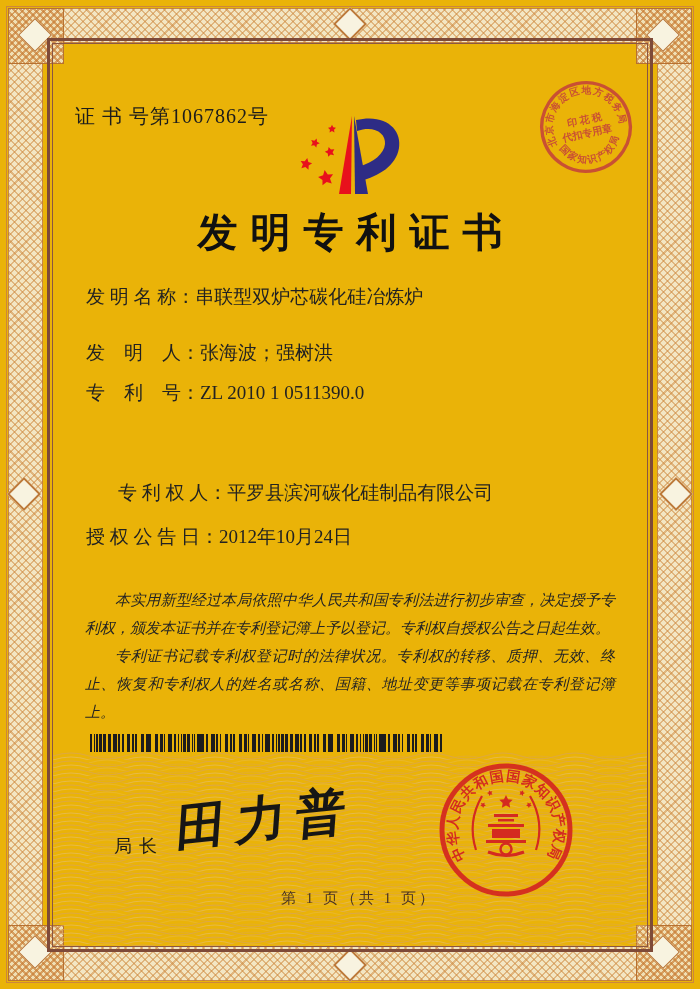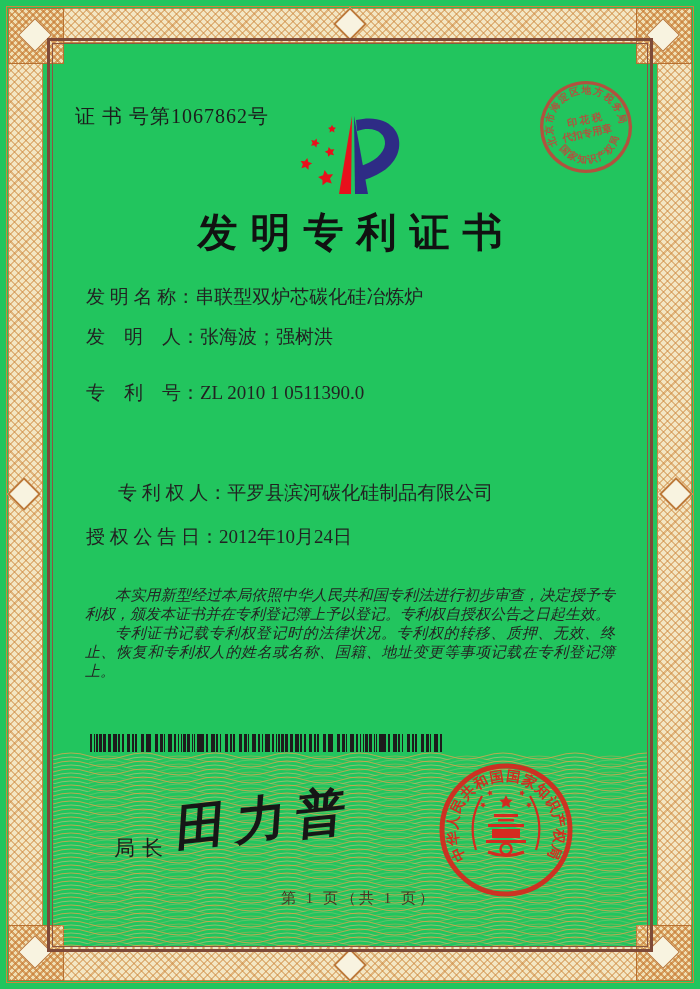--- a/index.html
+++ b/index.html
@@ -1,18 +1,18 @@
 <!DOCTYPE html>
 <html><head>
 <meta charset="utf-8">
 <style>
   html,body{margin:0;padding:0;background:#fcfaf0;}
   .page{
     position:relative;width:700px;height:989px;overflow:hidden;
-    background:#22c55e;
+    background:#eab308;
     font-family:"Liberation Serif","DejaVu Serif",serif;
     color:#1f1f1f;
   }
   
   .lace-outer{position:absolute;inset:6px;border:1px solid #cd863c;pointer-events:none;}
   .lace-band{
     position:absolute;
     background:
       repeating-linear-gradient(45deg, rgba(205,134,60,.50) 0 1.5px, rgba(0,0,0,0) 1.5px 5.5px),
       repeating-linear-gradient(135deg, rgba(205,134,60,.50) 0 1.5px, rgba(0,0,0,0) 1.5px 5.5px),
@@ -48,37 +48,37 @@
   .frame{position:absolute;left:47px;right:47px;top:38px;bottom:37px;border:3px solid #7e4a38;pointer-events:none;}
   .frame::after{content:"";position:absolute;inset:2px;border:1px solid #8a5542;}
   
   .cert-no{position:absolute;left:75px;top:103px;font-size:20px;letter-spacing:1px;color:#1c1c1c;}
   .logo{position:absolute;left:282px;top:110px;}
   .doc-title{
     position:absolute;left:0;top:205px;width:100%;text-align:center;
     font-size:40px;font-weight:bold;letter-spacing:13px;text-indent:13px;color:#111;
   }
   .row{position:absolute;left:86px;width:530px;font-size:19px;white-space:nowrap;color:#222;}
-  .r1{top:284px;} .r2{top:324px;} .r3{top:380px;} .r4{top:428px;} .r5{top:480px;margin-left:32px;} .r6{top:524px;}
+  .r1{top:284px;} .r2{top:340px;} .r3{top:380px;} .r4{top:428px;} .r5{top:480px;margin-left:32px;} .r6{top:524px;}
   .row .lab{color:#222;}
   .row .val{color:#222;text-align:right;}
   .body-text{
     position:absolute;left:85px;top:586px;width:530px;
-    font-size:15px;line-height:19px;text-align:justify;
+    font-size:15px;line-height:28px;text-align:justify;
     font-style:italic;color:#242424;
   }
   .body-text p{margin:0;text-indent:2em;}
   .barcode{
     position:absolute;left:90px;top:734px;width:354px;height:18px;z-index:3;
     background-image:
       repeating-linear-gradient(90deg,#1c1c1c 0 2px,rgba(0,0,0,0) 2px 4px,#1c1c1c 4px 5px,rgba(0,0,0,0) 5px 9px,#1c1c1c 9px 12px,rgba(0,0,0,0) 12px 14px),
       repeating-linear-gradient(90deg,#1c1c1c 0 1px,rgba(0,0,0,0) 1px 6px,#1c1c1c 6px 8px,rgba(0,0,0,0) 8px 13px);
   }
   .guilloche{position:absolute;left:53px;top:752px;z-index:1;}
-  .director-label{position:absolute;left:114px;top:834px;font-size:21px;letter-spacing:7px;z-index:2;color:#1a1a1a;}
+  .director-label{position:absolute;left:114px;top:834px;font-size:18px;letter-spacing:7px;z-index:2;color:#1a1a1a;}
   .signature{
     position:absolute;left:176px;top:786px;z-index:2;
     font-size:50px;font-weight:bold;color:#161616;letter-spacing:10px;
     transform:rotate(-6deg) skewX(-10deg);
   }
   .seal{position:absolute;left:436px;top:760px;z-index:4;}
   .seal-date{
     position:absolute;left:440px;top:857px;z-index:5;
     font-size:21px;color:#101010;letter-spacing:1px;white-space:nowrap;
   }

